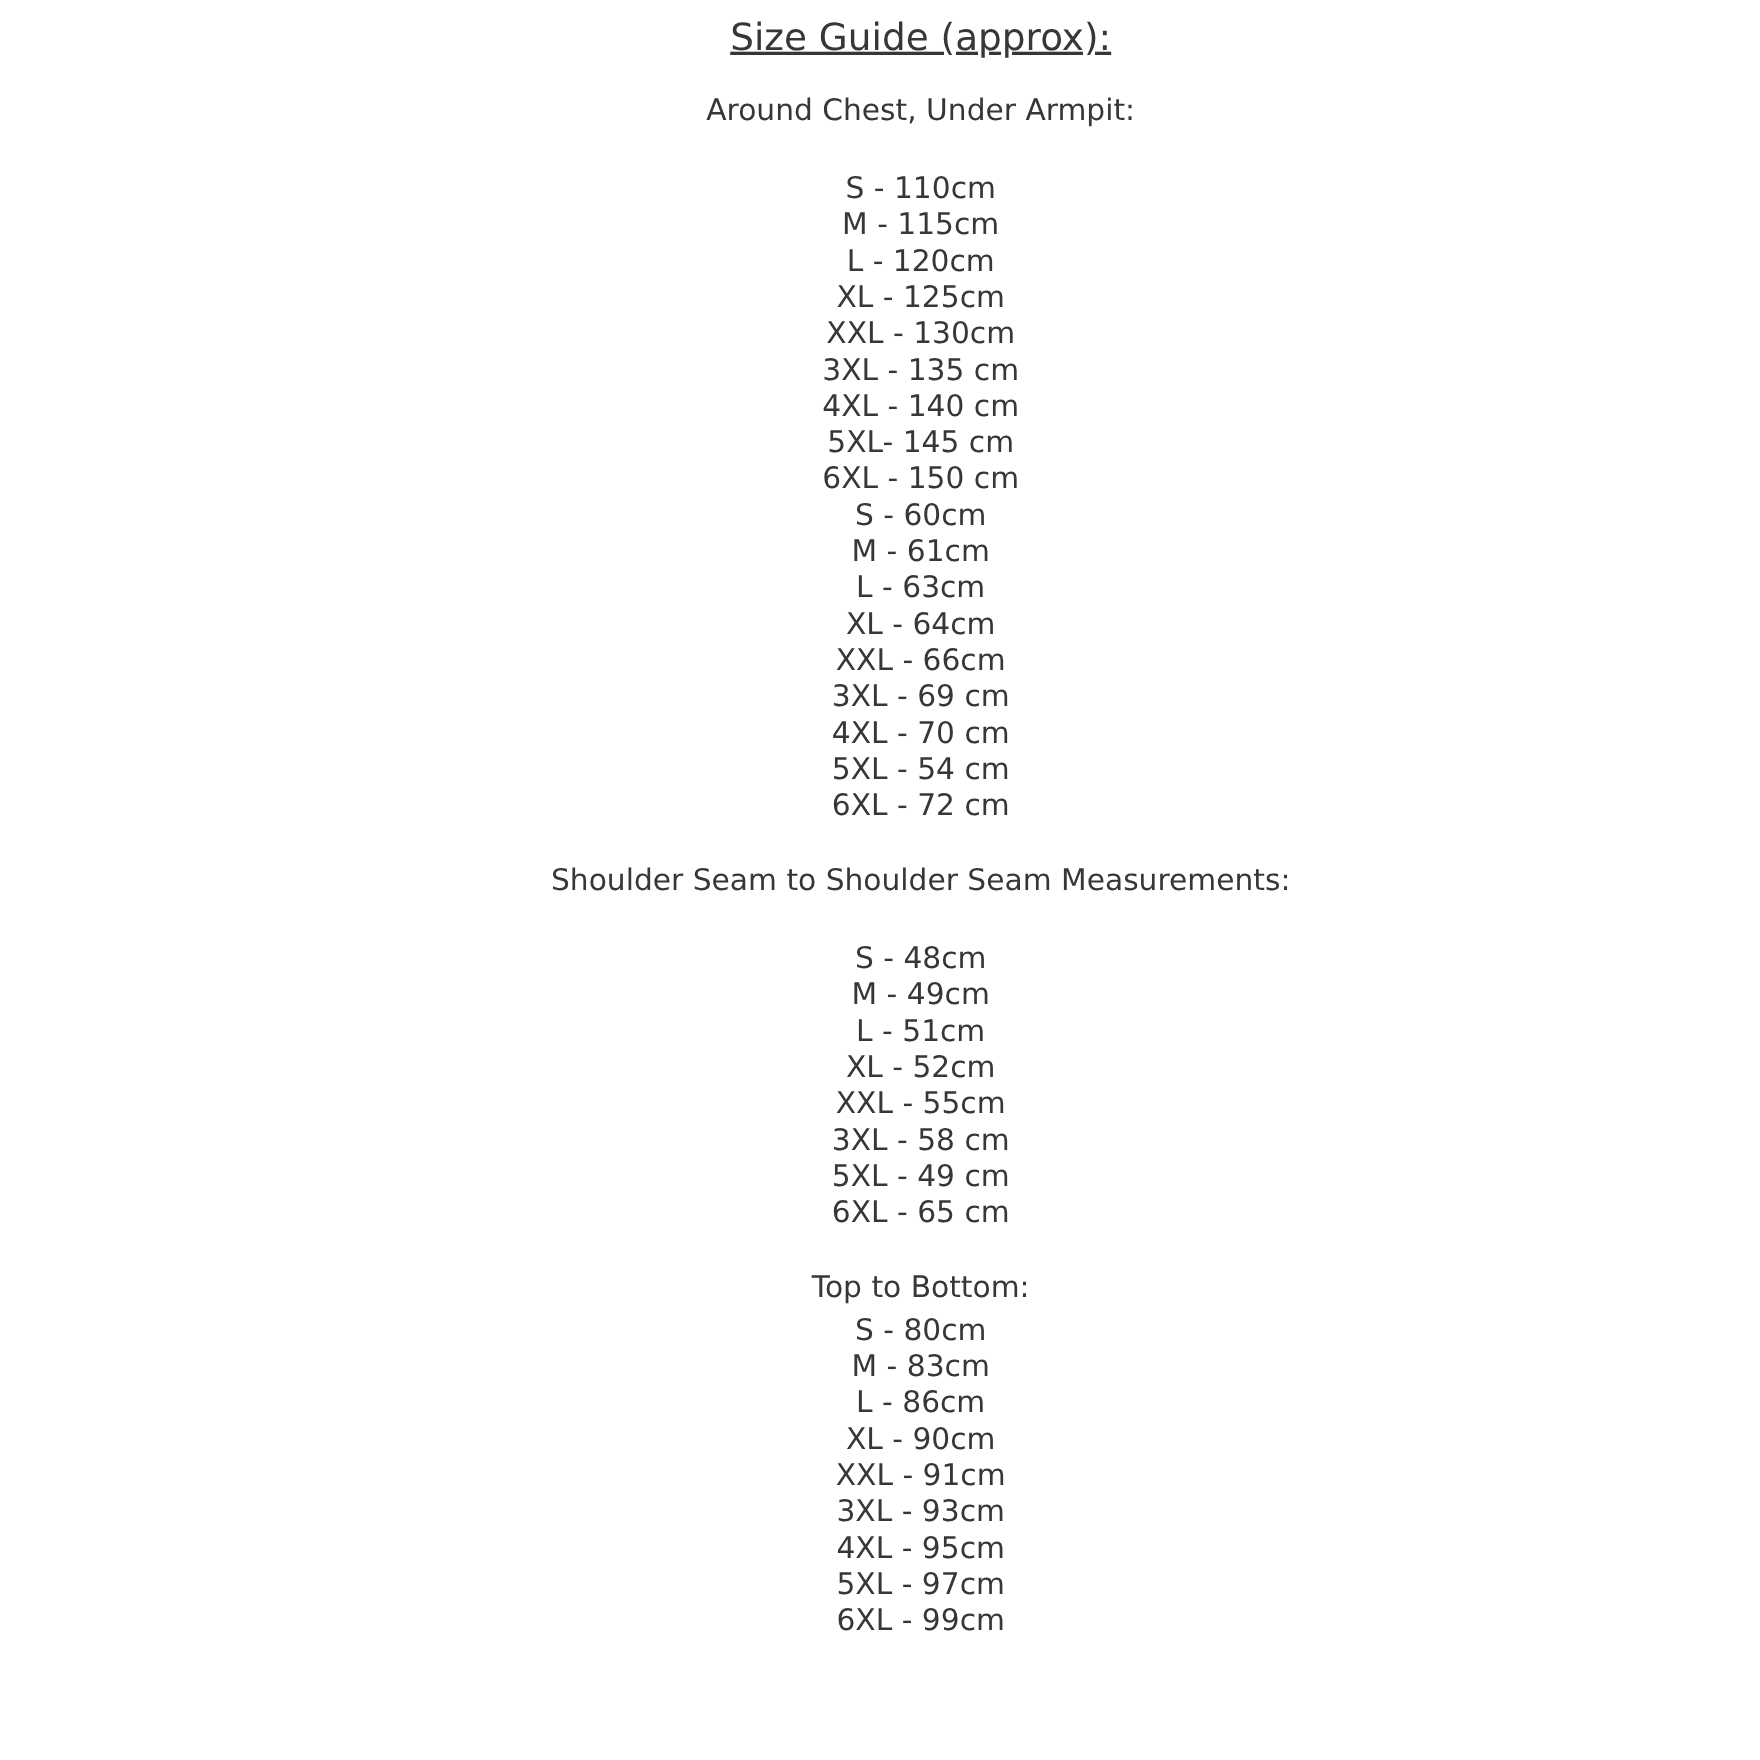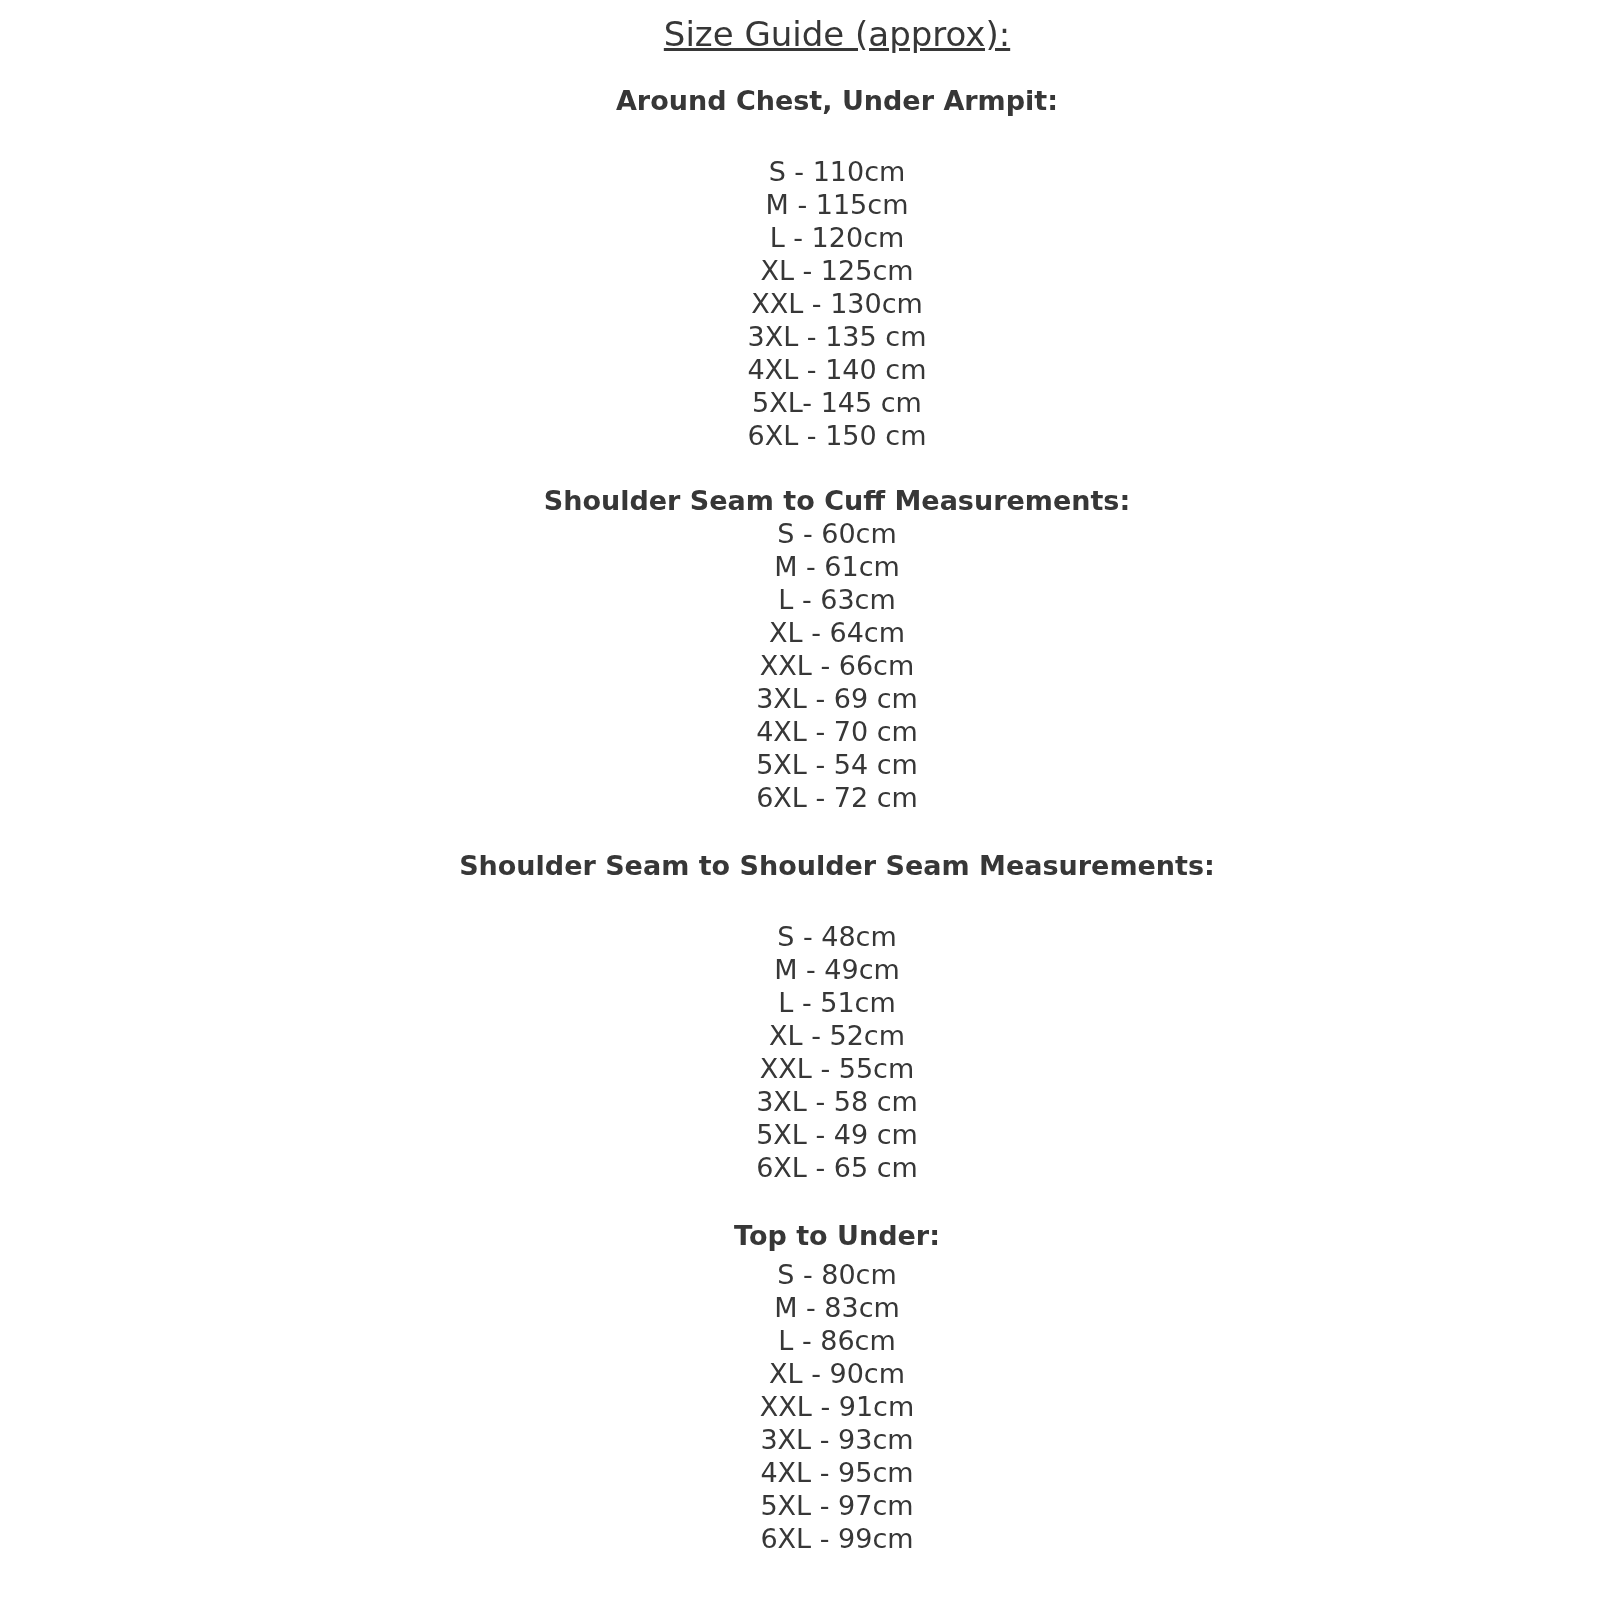--- a/index.html
+++ b/index.html
@@ -19,21 +19,21 @@
     text-align: center;
     font-size: 27px;
     line-height: 33px;
   }
   .title {
     margin-top: 18px;
     text-decoration: underline;
     font-size: 34px;
     font-weight: 400;
   }
-  .heading { font-weight: 700; }
+  .heading { font-weight: 400; }
   .s1-heading { margin-top: 33px; }
   .s1-list   { margin-top: 38px; }
   .s2-heading { margin-top: 32px; }
   .s2-list   { margin-top: 0; text-align: center; }
   .s3-heading { margin-top: 35px; }
   .s3-list   { margin-top: 38px; }
   .s4-heading { margin-top: 35px; }
   .s4-list   { margin-top: 6px; }
   .size-row { white-space: pre; }
 </style>
@@ -53,21 +53,20 @@
       <div class="size-row">XL - 125cm</div>
       <div class="size-row">XXL - 130cm</div>
       <div class="size-row">3XL - 135 cm</div>
       <div class="size-row">4XL - 140 cm</div>
       <div class="size-row">5XL- 145 cm</div>
       <div class="size-row">6XL - 150 cm</div>
     </div>
   </div>
 
   <div class="section">
-    <div class="heading s2-heading">Shoulder Seam to Cuff Measurements:</div>
     <div class="list s2-list">
       <div class="size-row">S - 60cm</div>
       <div class="size-row">M - 61cm</div>
       <div class="size-row">L - 63cm</div>
       <div class="size-row">XL - 64cm</div>
       <div class="size-row">XXL - 66cm</div>
       <div class="size-row">3XL - 69 cm</div>
       <div class="size-row">4XL - 70 cm</div>
       <div class="size-row">5XL - 54 cm</div>
       <div class="size-row">6XL - 72 cm</div>
@@ -82,21 +81,21 @@
       <div class="size-row">L - 51cm</div>
       <div class="size-row">XL - 52cm</div>
       <div class="size-row">XXL - 55cm</div>
       <div class="size-row">3XL - 58 cm</div>
       <div class="size-row">5XL - 49 cm</div>
       <div class="size-row">6XL - 65 cm</div>
     </div>
   </div>
 
   <div class="section">
-    <div class="heading s4-heading">Top to Under:</div>
+    <div class="heading s4-heading">Top to Bottom:</div>
     <div class="list s4-list">
       <div class="size-row">S - 80cm</div>
       <div class="size-row">M - 83cm</div>
       <div class="size-row">L - 86cm</div>
       <div class="size-row">XL - 90cm</div>
       <div class="size-row">XXL - 91cm</div>
       <div class="size-row">3XL - 93cm</div>
       <div class="size-row">4XL - 95cm</div>
       <div class="size-row">5XL - 97cm</div>
       <div class="size-row">6XL - 99cm</div>

